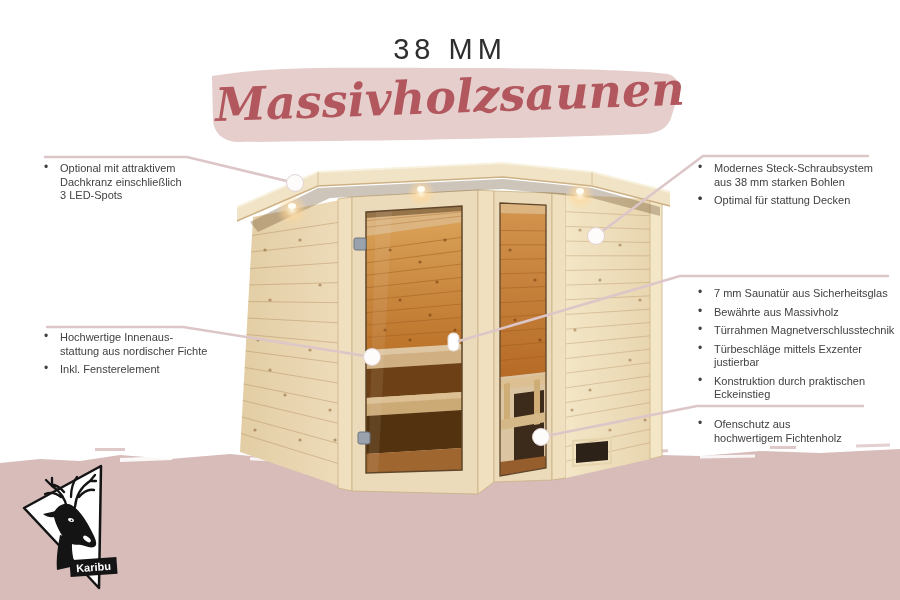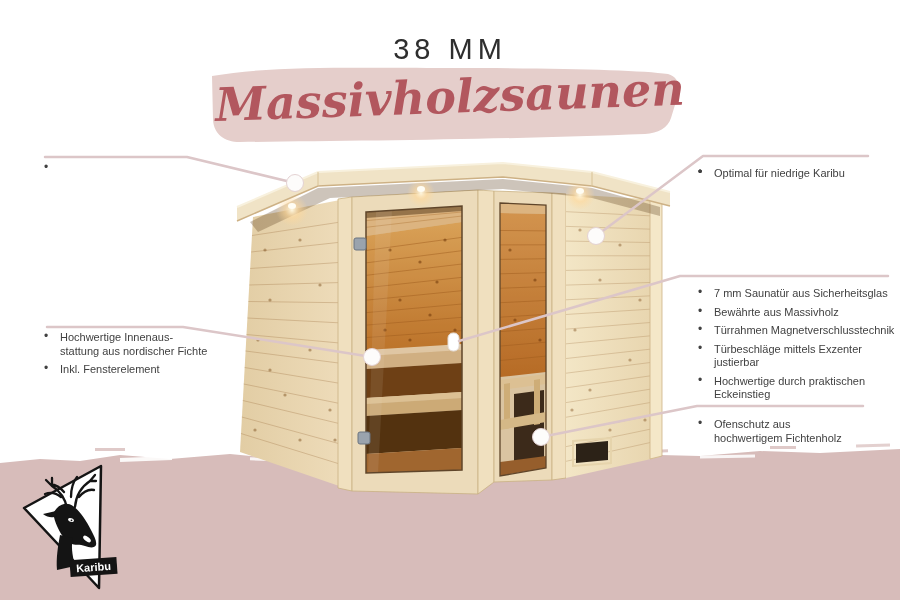--- a/index.html
+++ b/index.html
@@ -294,48 +294,51 @@
         <text x="0" y="4" text-anchor="middle" fill="#ffffff" font-family="Liberation Sans, sans-serif" font-size="11" font-weight="bold">Karibu</text>
       </g>
     </g>
   </svg>
 
   <div class="title">38 MM</div>
   <div class="script">Massivholzsaunen</div>
 
   <div class="anno left-1">
     <ul>
-      <li><span class="blt">•</span></li>
+      <li><span class="blt">•</span><span>Optional mit attraktivem
+Dachkranz einschließlich
+3 LED-Spots</span></li>
     </ul>
   </div>
 
   <div class="anno left-2">
     <ul>
       <li><span class="blt">•</span><span>Hochwertige Innenaus-
 stattung aus nordischer Fichte</span></li>
       <li><span class="blt">•</span><span>Inkl. Fensterelement</span></li>
     </ul>
   </div>
 
   <div class="anno right-1">
     <ul>
+      <li><span class="blt">•</span><span>Modernes Steck-Schraubsystem
+aus 38 mm starken Bohlen</span></li>
       <li><span class="blt">•</span></li>
-      <li><span class="blt">•</span></li>
-      <li><span class="blt">•</span><span>Optimal für niedrige Karibu</span></li>
+      <li><span class="blt">•</span><span>Optimal für stattung Decken</span></li>
     </ul>
   </div>
 
   <div class="anno right-2">
     <ul>
       <li><span class="blt">•</span><span>7 mm Saunatür aus Sicherheitsglas</span></li>
       <li><span class="blt">•</span><span>Bewährte aus Massivholz</span></li>
       <li><span class="blt">•</span><span>Türrahmen Magnetverschlusstechnik</span></li>
       <li><span class="blt">•</span><span>Türbeschläge mittels Exzenter
 justierbar</span></li>
-      <li><span class="blt">•</span><span>Hochwertige durch praktischen
+      <li><span class="blt">•</span><span>Konstruktion durch praktischen
 Eckeinstieg</span></li>
     </ul>
   </div>
 
   <div class="anno right-3">
     <ul>
       <li><span class="blt">•</span><span>Ofenschutz aus
 hochwertigem Fichtenholz</span></li>
     </ul>
   </div>

